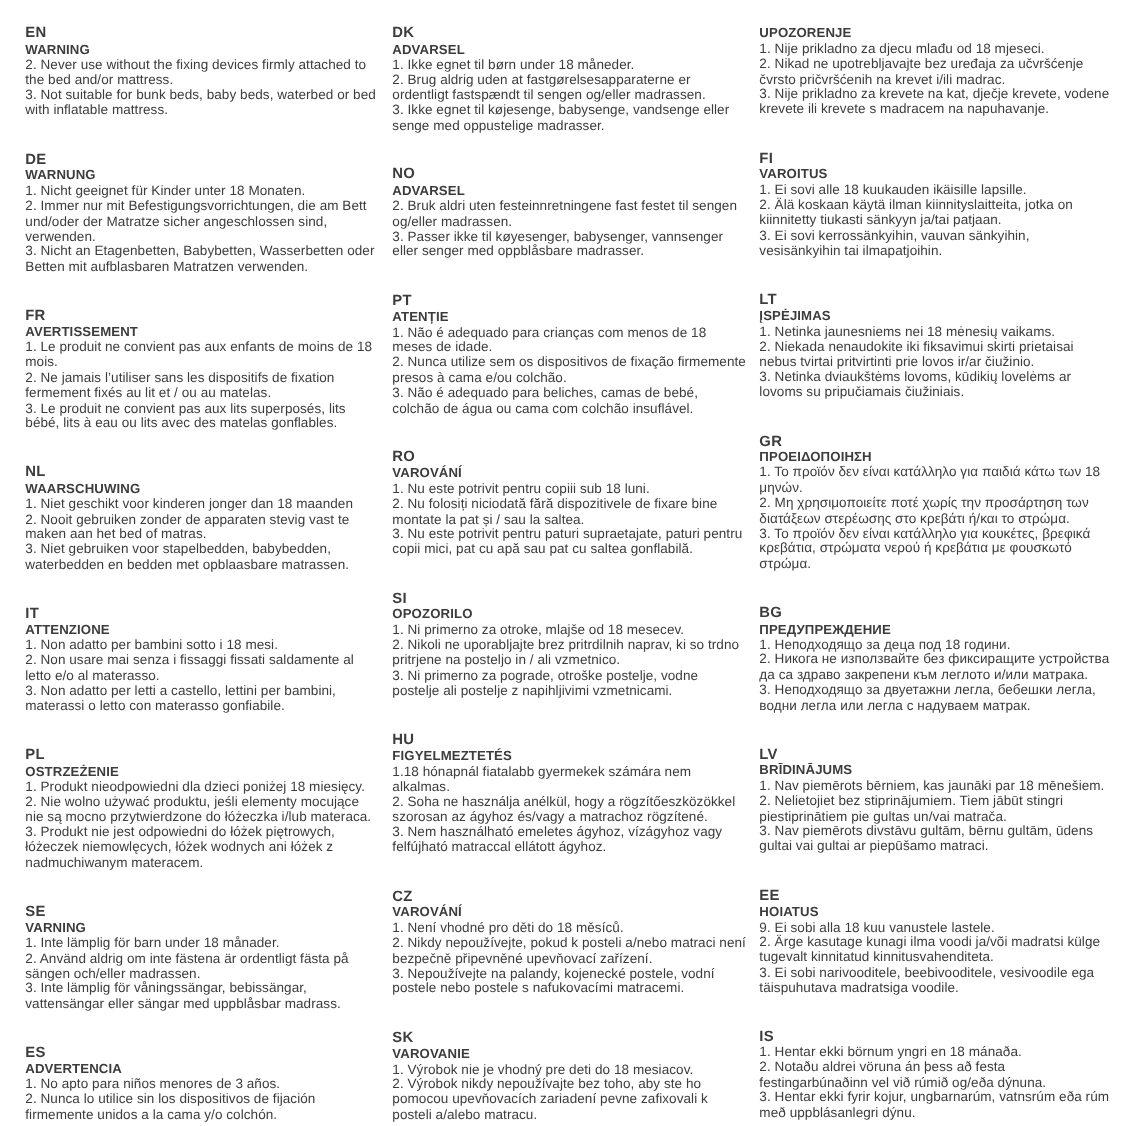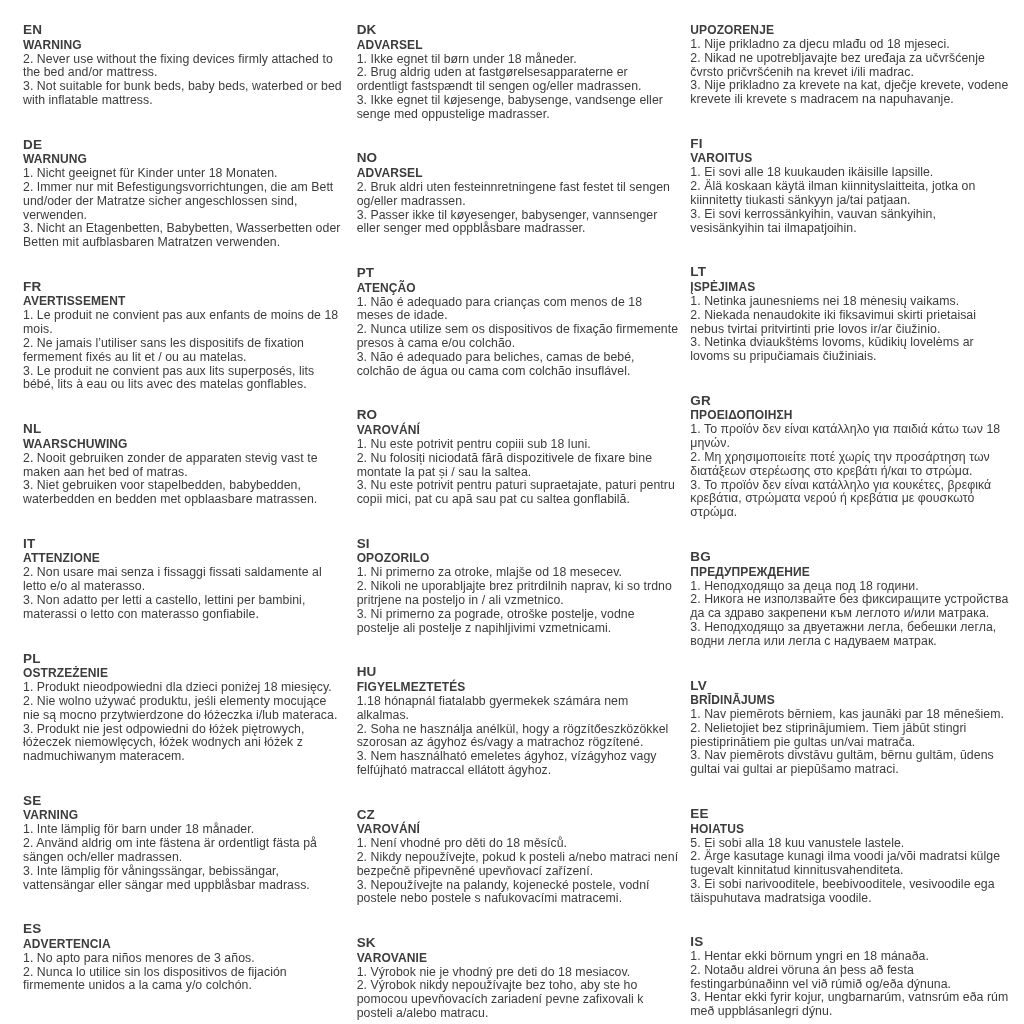--- a/index.html
+++ b/index.html
@@ -74,26 +74,28 @@
     <section class="lang-section">
       <h2 class="lang-code">FR</h2>
       <h3 class="warn-title">AVERTISSEMENT</h3>
       <p class="warn-item">1. Le produit ne convient pas aux enfants de moins de 18 mois.</p>
       <p class="warn-item">2. Ne jamais l’utiliser sans les dispositifs de fixation fermement fixés au lit et / ou au matelas.</p>
       <p class="warn-item">3. Le produit ne convient pas aux lits superposés, lits bébé, lits à eau ou lits avec des matelas gonflables.</p>
     </section>
     <section class="lang-section">
       <h2 class="lang-code">NL</h2>
       <h3 class="warn-title">WAARSCHUWING</h3>
+      <p class="warn-item">1. Niet geschikt voor kinderen jonger dan 18 maanden</p>
       <p class="warn-item">2. Nooit gebruiken zonder de apparaten stevig vast te maken aan het bed of matras.</p>
       <p class="warn-item">3. Niet gebruiken voor stapelbedden, babybedden, waterbedden en bedden met opblaasbare matrassen.</p>
     </section>
     <section class="lang-section">
       <h2 class="lang-code">IT</h2>
       <h3 class="warn-title">ATTENZIONE</h3>
+      <p class="warn-item">1. Non adatto per bambini sotto i 18 mesi.</p>
       <p class="warn-item">2. Non usare mai senza i fissaggi fissati saldamente al letto e/o al materasso.</p>
       <p class="warn-item">3. Non adatto per letti a castello, lettini per bambini, materassi o letto con materasso gonfiabile.</p>
     </section>
     <section class="lang-section">
       <h2 class="lang-code">PL</h2>
       <h3 class="warn-title">OSTRZEŻENIE</h3>
       <p class="warn-item">1. Produkt nieodpowiedni dla dzieci poniżej 18 miesięcy.</p>
       <p class="warn-item">2. Nie wolno używać produktu, jeśli elementy mocujące nie są mocno przytwierdzone do łóżeczka i/lub materaca.</p>
       <p class="warn-item">3. Produkt nie jest odpowiedni do łóżek piętrowych, łóżeczek niemowlęcych, łóżek wodnych ani łóżek z nadmuchiwanym materacem.</p>
     </section>
@@ -122,21 +124,21 @@
       <p class="warn-item">3. Ikke egnet til køjesenge, babysenge, vandsenge eller senge med oppustelige madrasser.</p>
     </section>
     <section class="lang-section">
       <h2 class="lang-code">NO</h2>
       <h3 class="warn-title">ADVARSEL</h3>
       <p class="warn-item">2. Bruk aldri uten festeinnretningene fast festet til sengen og/eller madrassen.</p>
       <p class="warn-item">3. Passer ikke til køyesenger, babysenger, vannsenger eller senger med oppblåsbare madrasser.</p>
     </section>
     <section class="lang-section">
       <h2 class="lang-code">PT</h2>
-      <h3 class="warn-title">ATENÇÃO</h3>
+      <h3 class="warn-title">ATENȚIE</h3>
       <p class="warn-item">1. Não é adequado para crianças com menos de 18 meses de idade.</p>
       <p class="warn-item">2. Nunca utilize sem os dispositivos de fixação firmemente presos à cama e/ou colchão.</p>
       <p class="warn-item">3. Não é adequado para beliches, camas de bebé, colchão de água ou cama com colchão insuflável.</p>
     </section>
     <section class="lang-section">
       <h2 class="lang-code">RO</h2>
       <h3 class="warn-title">VAROVÁNÍ</h3>
       <p class="warn-item">1. Nu este potrivit pentru copiii sub 18 luni.</p>
       <p class="warn-item">2. Nu folosiți niciodată fără dispozitivele de fixare bine montate la pat și / sau la saltea.</p>
       <p class="warn-item">3. Nu este potrivit pentru paturi supraetajate, paturi pentru copii mici, pat cu apă sau pat cu saltea gonflabilă.</p>
@@ -209,21 +211,21 @@
     <section class="lang-section">
       <h2 class="lang-code">LV</h2>
       <h3 class="warn-title">BRĪDINĀJUMS</h3>
       <p class="warn-item">1. Nav piemērots bērniem, kas jaunāki par 18 mēnešiem.</p>
       <p class="warn-item">2. Nelietojiet bez stiprinājumiem. Tiem jābūt stingri piestiprinātiem pie gultas un/vai matrača.</p>
       <p class="warn-item">3. Nav piemērots divstāvu gultām, bērnu gultām, ūdens gultai vai gultai ar piepūšamo matraci.</p>
     </section>
     <section class="lang-section">
       <h2 class="lang-code">EE</h2>
       <h3 class="warn-title">HOIATUS</h3>
-      <p class="warn-item">5. Ei sobi alla 18 kuu vanustele lastele.</p>
+      <p class="warn-item">9. Ei sobi alla 18 kuu vanustele lastele.</p>
       <p class="warn-item">2. Ärge kasutage kunagi ilma voodi ja/või madratsi külge tugevalt kinnitatud kinnitusvahenditeta.</p>
       <p class="warn-item">3. Ei sobi narivooditele, beebivooditele, vesivoodile ega täispuhutava madratsiga voodile.</p>
     </section>
     <section class="lang-section">
       <h2 class="lang-code">IS</h2>
       <p class="warn-item">1. Hentar ekki börnum yngri en 18 mánaða.</p>
       <p class="warn-item">2. Notaðu aldrei vöruna án þess að festa festingarbúnaðinn vel við rúmið og/eða dýnuna.</p>
       <p class="warn-item">3. Hentar ekki fyrir kojur, ungbarnarúm, vatnsrúm eða rúm með uppblásanlegri dýnu.</p>
     </section>
   </div>

